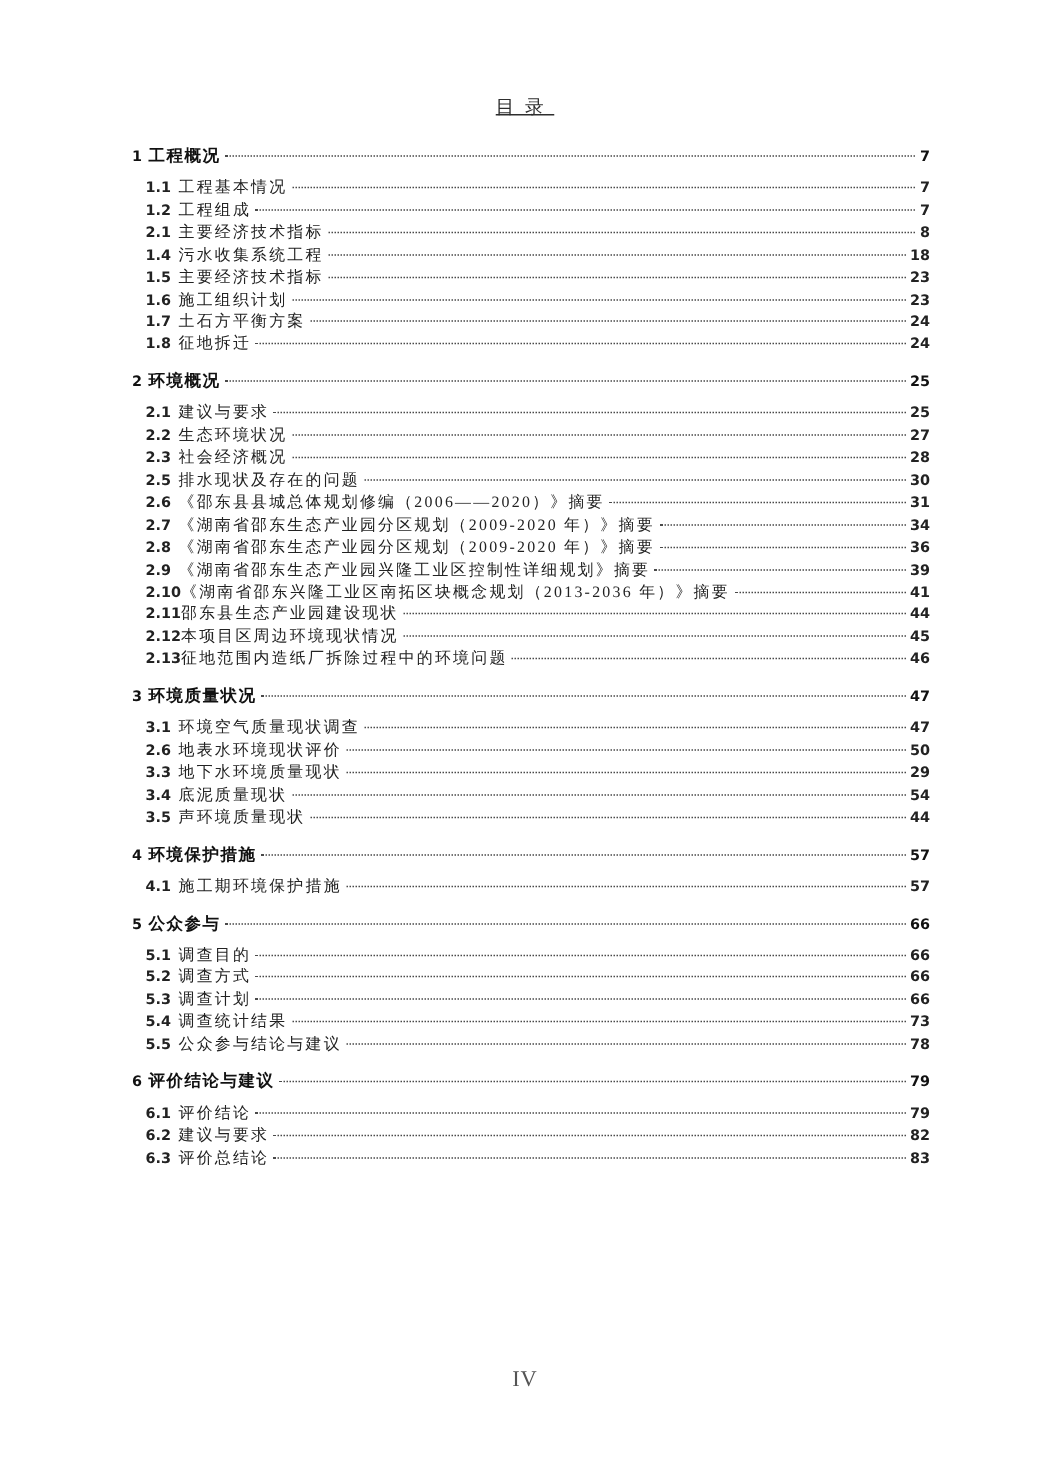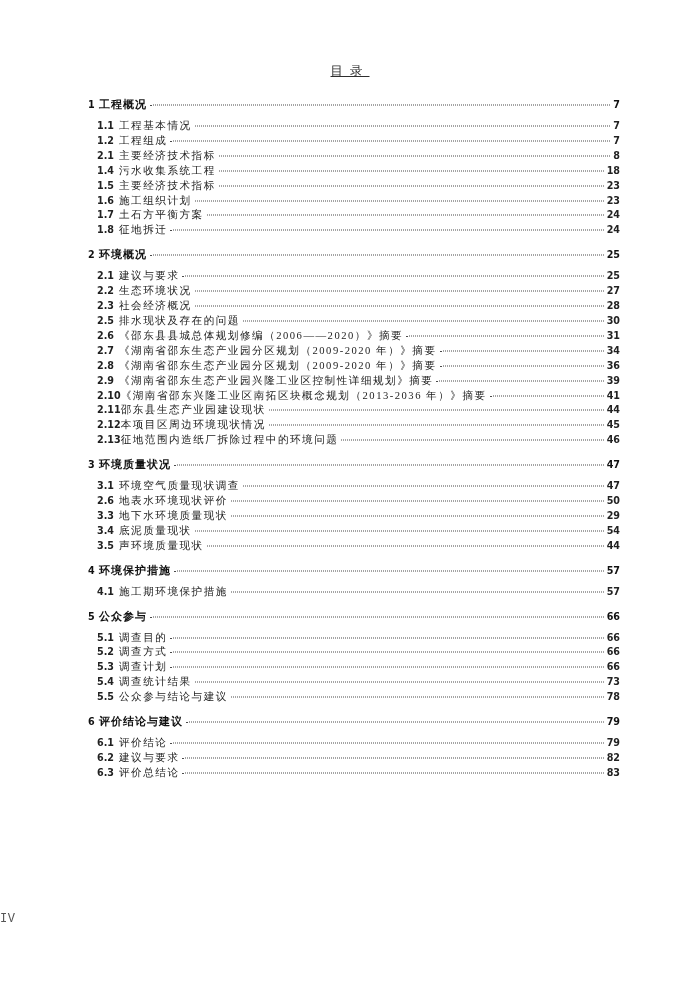--- a/index.html
+++ b/index.html
@@ -69,22 +69,23 @@
     letter-spacing: 0;
     flex: 0 0 auto;
     color: #111;
   }
   .sub .pagenum { color: #222; }
   .footer {
     position: absolute;
     top: 912px;
     left: 0;
     width: 100%;
-    font-family: Liberation Mono, monospace;
-    font-size: 12px;
+    text-align: center;
+    font-family: Liberation Serif, serif;
+    font-size: 15px;
     color: #555;
     letter-spacing: 0.5px;
   }
 </style>
 </head>
 <body>
 
 <div class="page">
   <div class="doc-title">目录</div>
 

